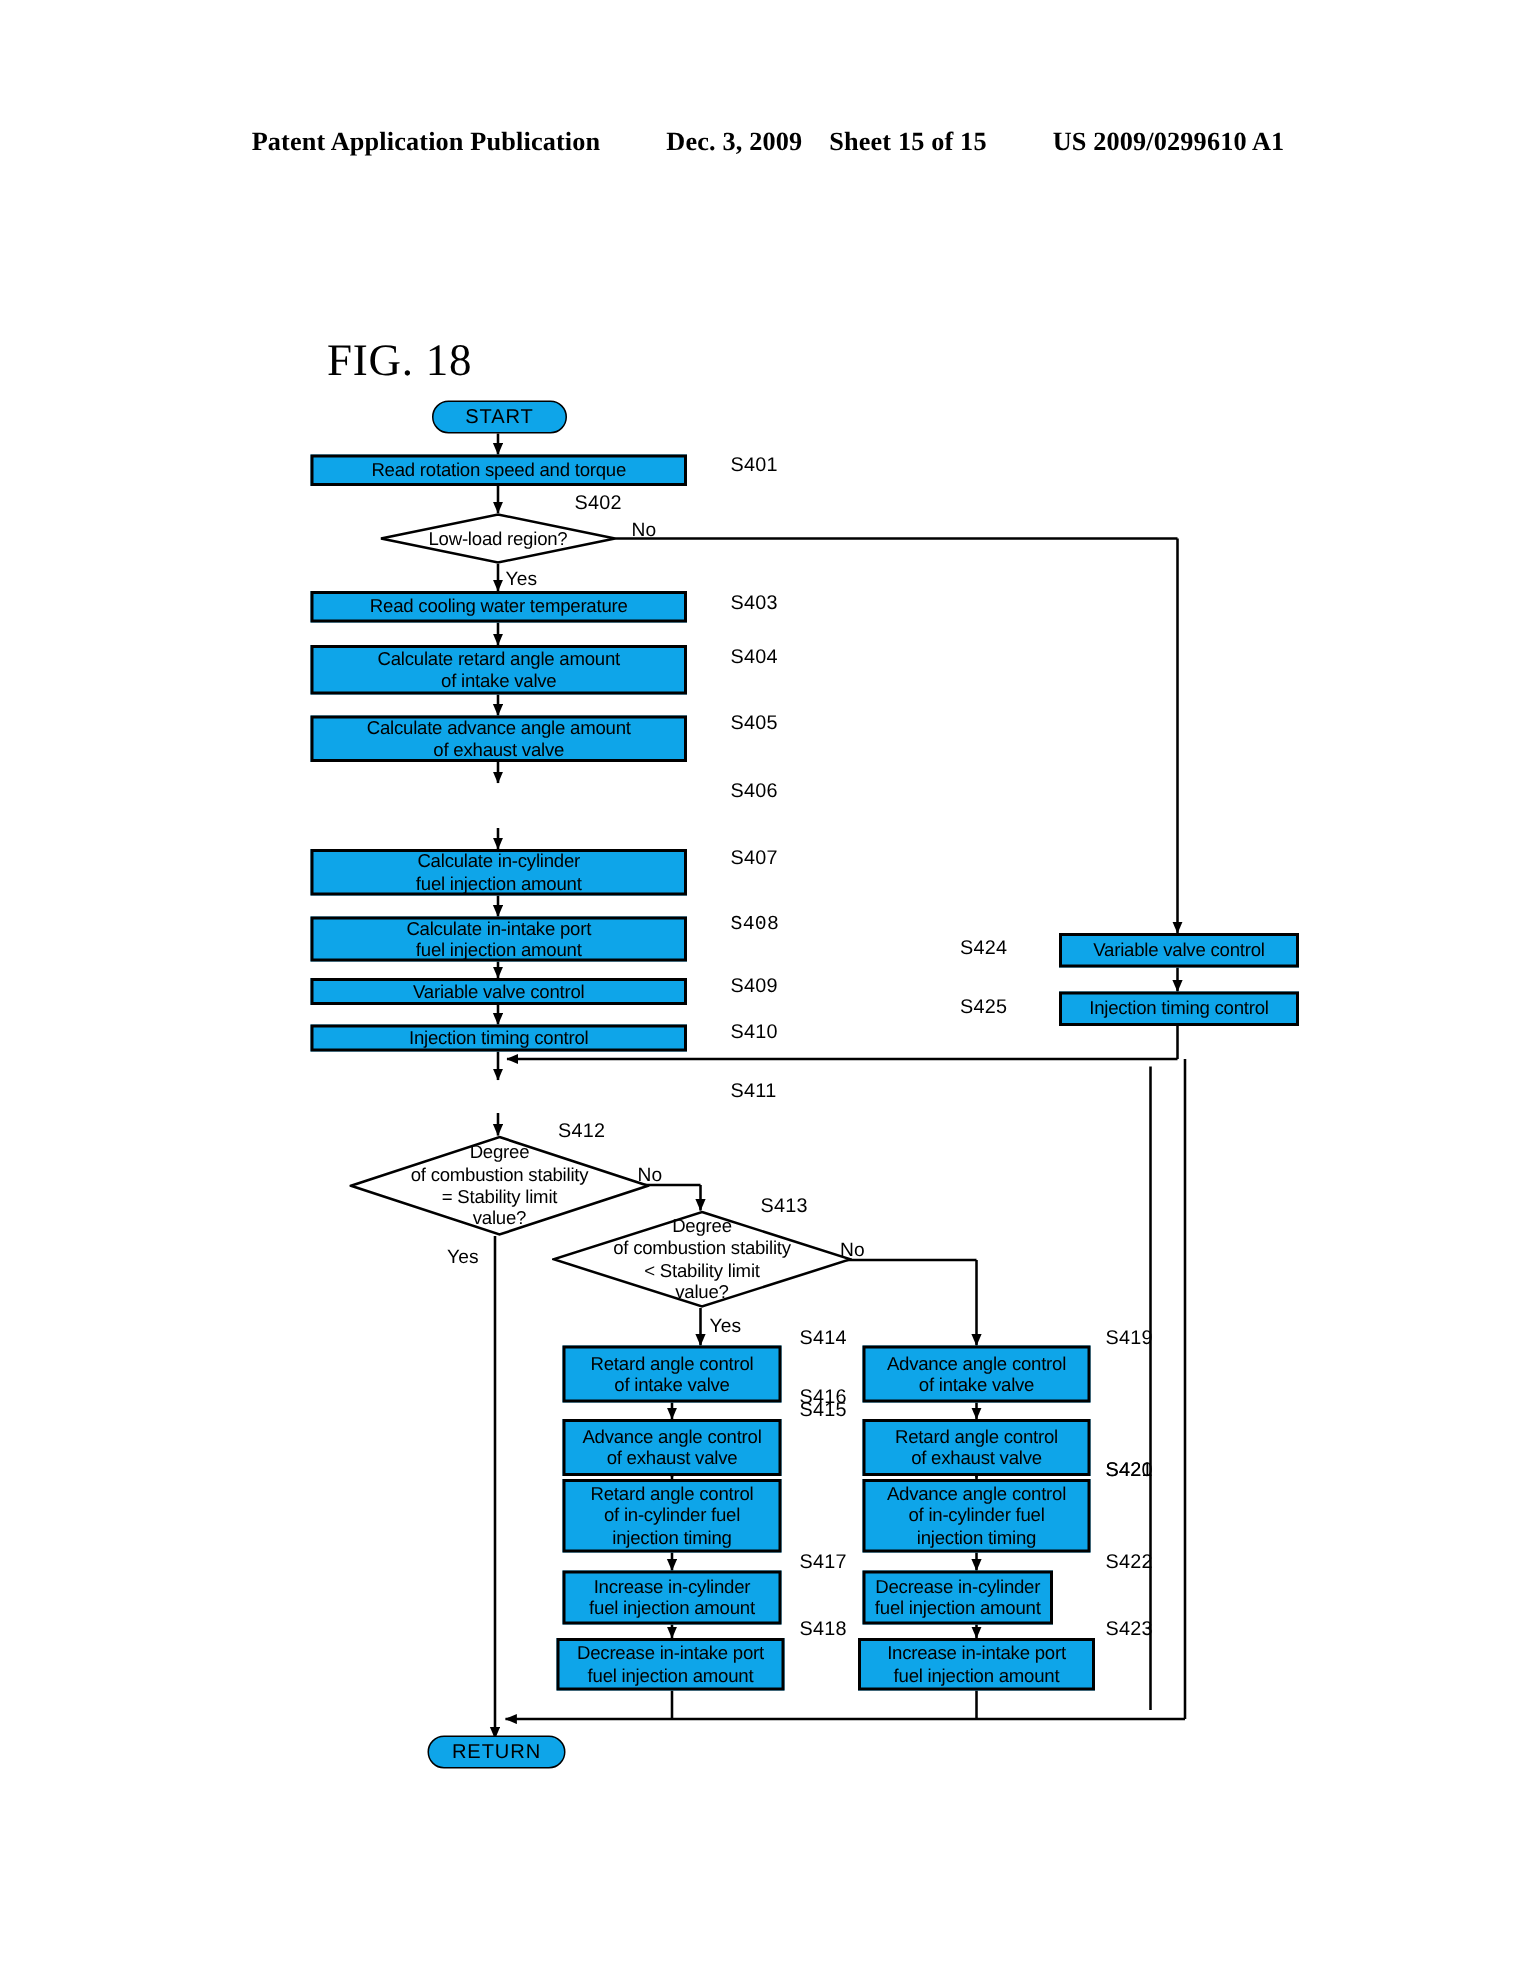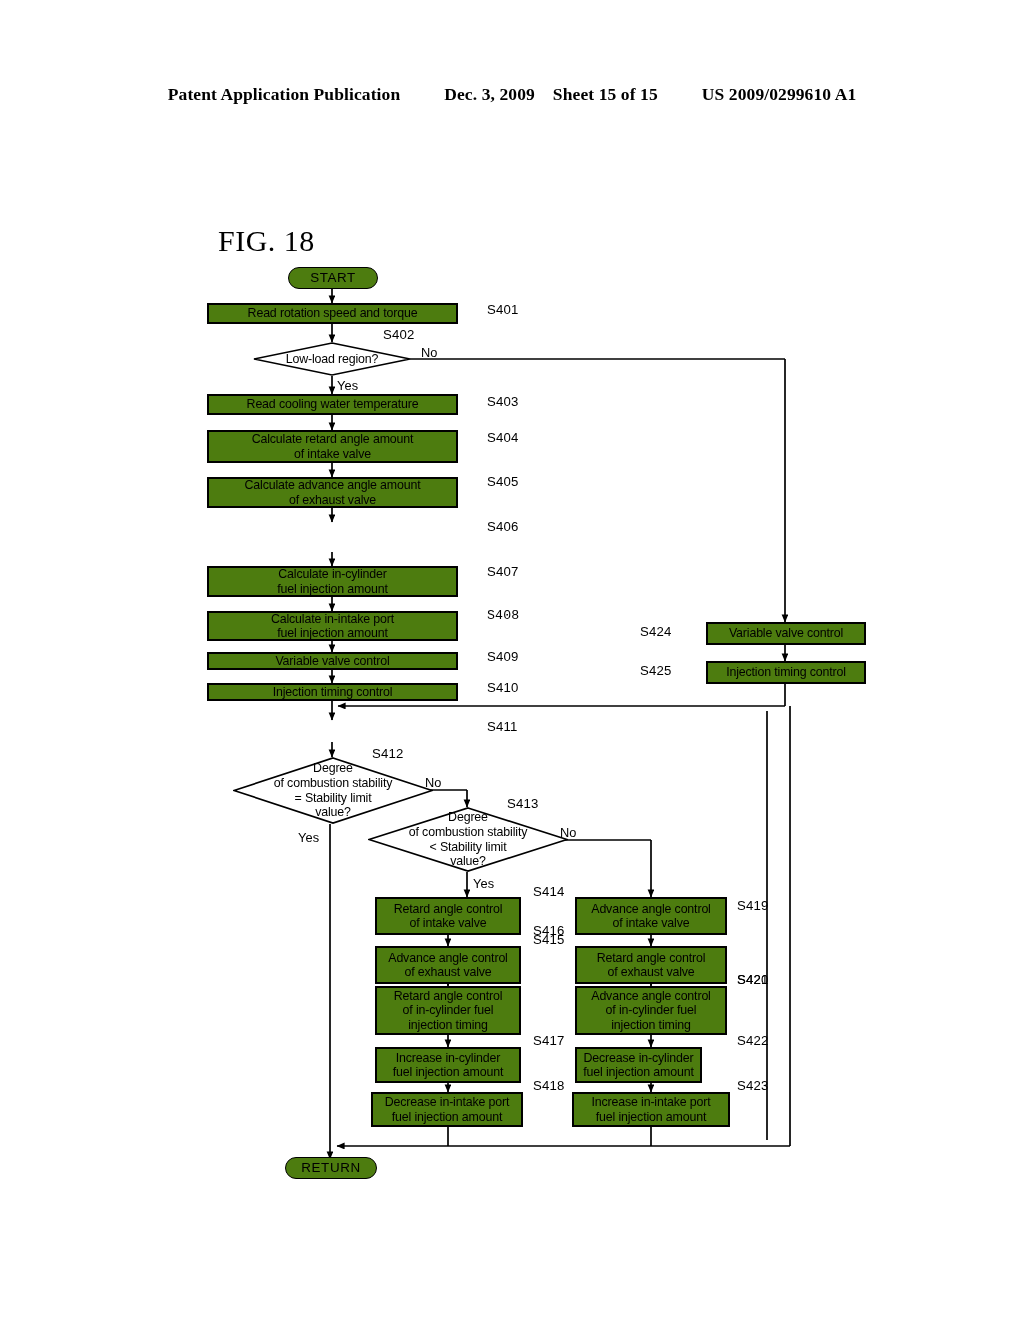--- a/index.html
+++ b/index.html
@@ -61,21 +61,21 @@
     top: 0;
     width: 1024px;
     height: 1320px;
   }
 
   
   .node {
     position: absolute;
     box-sizing: border-box;
     border: 1.6px solid #000;
-    background: #4d7c0f;
+    background: #0ea5e9;
     display: flex;
     align-items: center;
     justify-content: center;
     text-align: center;
     font-size: 12.4px;
     line-height: 1.15;
     letter-spacing: -0.15px;
     padding: 1px 3px;
     z-index: 3;
   }
@@ -301,21 +301,21 @@
   <div class="node thick" style="left:375px; top:1047px; width:146px; height:36px; white-space:pre-line;">Increase in-cylinder
 fuel injection amount</div>
   <div class="steptag" style="left:533px; top:1033px;">S417</div>
 
   <div class="node thick" style="left:371px; top:1092px; width:152px; height:35px; white-space:pre-line;">Decrease in-intake port
 fuel injection amount</div>
   <div class="steptag" style="left:533px; top:1078px;">S418</div>
 
   <div class="node thick" style="left:575px; top:897px; width:152px; height:38px; white-space:pre-line;">Advance angle control
 of intake valve</div>
-  <div class="steptag" style="left:737px; top:884px;margin-top:14px;">S419</div>
+  <div class="steptag" style="left:737px; top:884px;">S419</div>
 
   <div class="node thick" style="left:575px; top:946px; width:152px; height:38px; white-space:pre-line;">Retard angle control
 of exhaust valve</div>
   <div class="steptag" style="left:737px; top:972px;">S420</div>
 
   <div class="node thick" style="left:575px; top:986px; width:152px; height:49px; white-space:pre-line;">Advance angle control
 of in-cylinder fuel
 injection timing</div>
   <div class="steptag" style="left:737px; top:972px;">S421</div>
 

